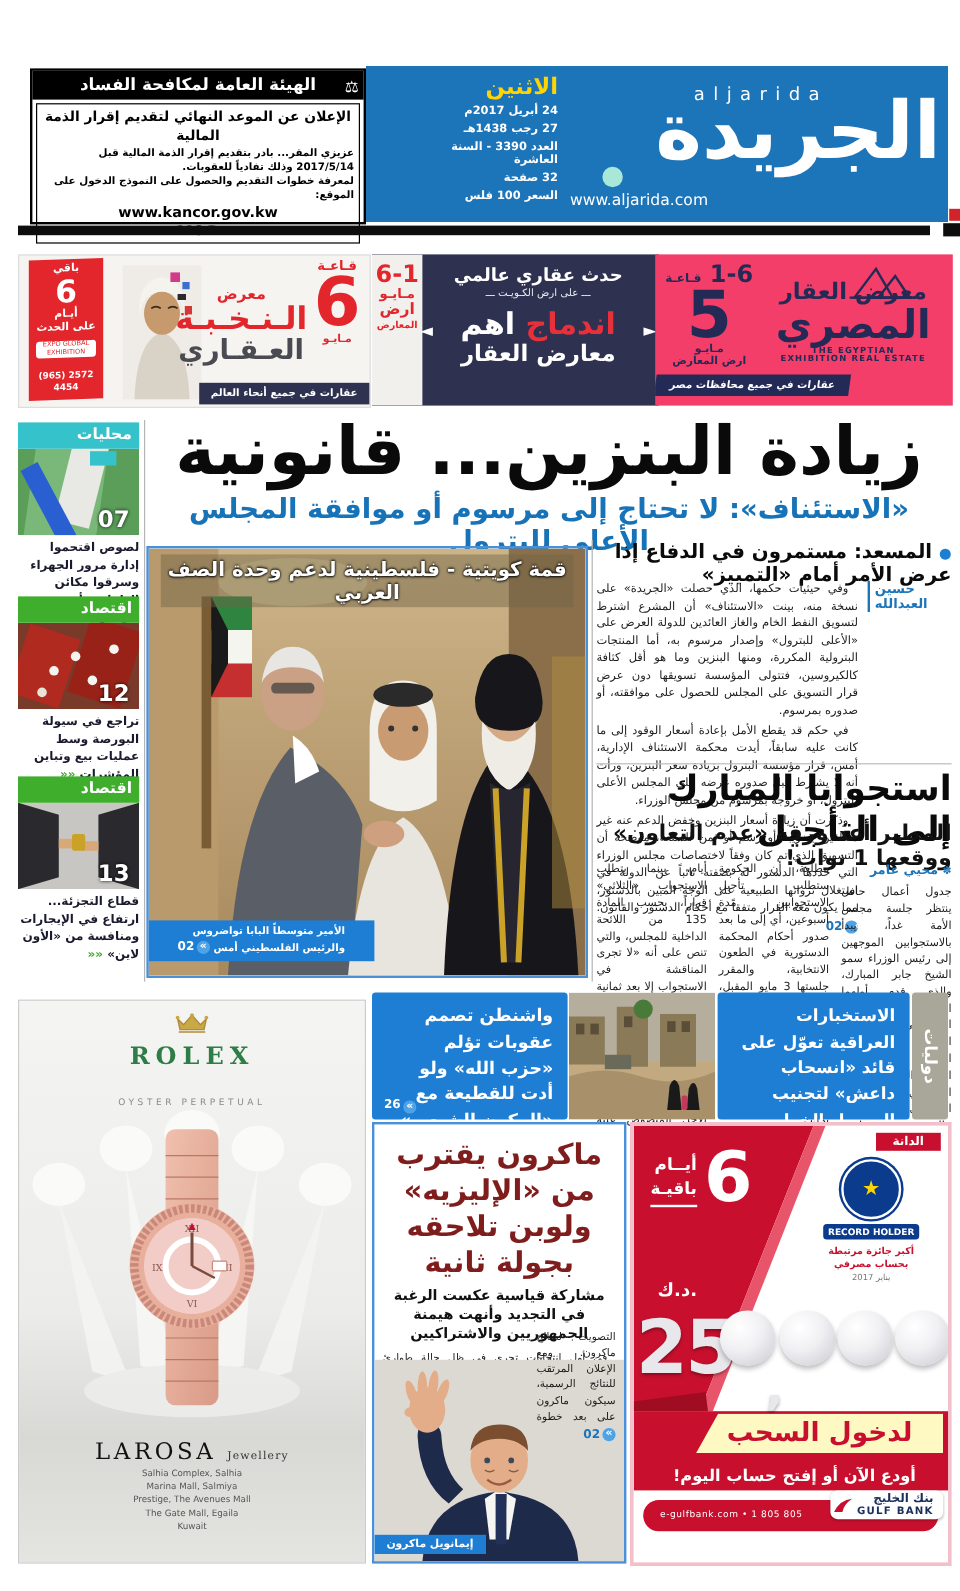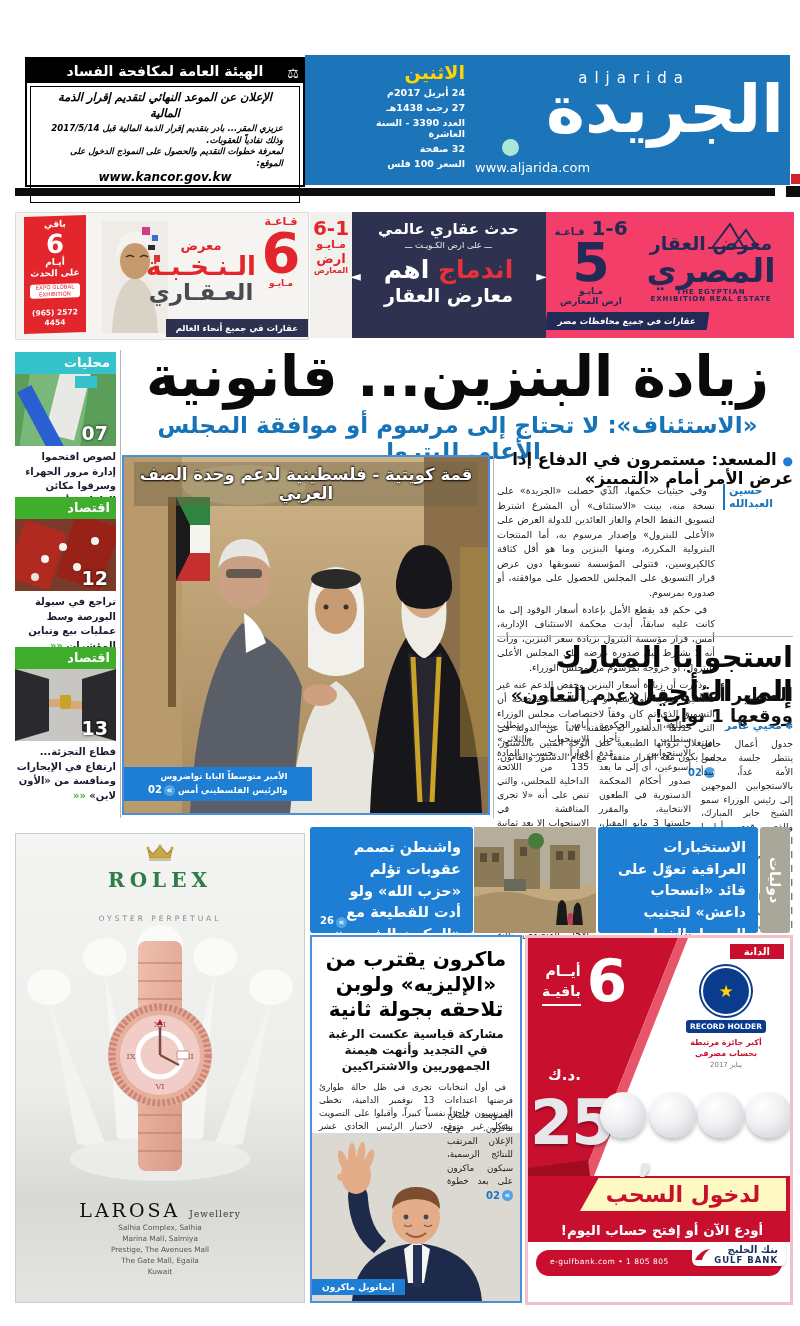--- a/index.html
+++ b/index.html
@@ -4,21 +4,21 @@
 <style>
   html,body{margin:0;padding:0;background:#fff;}
   body{font-family:"DejaVu Sans",sans-serif;}
   #page{position:relative;width:800px;height:1326px;background:#fff;overflow:hidden;margin:0 auto;}
   .abs{position:absolute;}
   .rtl{direction:rtl;}
   
   #corruption-ad{left:25px;top:57px;width:276px;height:126px;border:2px solid #000;background:#fff;}
   #corruption-ad .bar{background:#000;color:#fff;height:24px;line-height:24px;font-weight:bold;font-size:14px;text-align:center;position:relative;}
   #corruption-ad .bar .emblem{position:absolute;right:4px;top:3px;font-size:13px;color:#fff;}
-  #corruption-ad .inner{margin:3px;border:1px solid #000;padding:2px 16px;font-size:9px;line-height:1.35;text-align:center;font-style:italic;}
+  #corruption-ad .inner{margin:3px;border:1px solid #000;padding:2px 4px;font-size:9px;line-height:1.35;text-align:center;}
   #corruption-ad .inner .h{font-weight:bold;font-size:11.5px;margin:1px 0 2px;}
   #corruption-ad .inner .b{font-weight:bold;font-size:8.6px;text-align:right;}
   #corruption-ad .inner .u{font-weight:bold;font-size:12px;}
   #corruption-ad .inner .p{font-weight:bold;font-size:11px;}
   #masthead{left:305px;top:55px;width:485px;height:130px;background:#1c74b9;}
   #masthead .latin{position:absolute;right:100px;top:14px;color:#fff;font-size:15px;letter-spacing:7px;}
   #masthead .logo{position:absolute;right:6px;top:22px;color:#fff;font-size:66px;font-weight:bold;line-height:1;white-space:nowrap;}
   #masthead .dot{position:absolute;left:197px;top:84px;width:17px;height:17px;border-radius:50%;background:#a9e8d8;}
   #masthead .site{position:absolute;left:170px;bottom:10px;color:#fff;font-size:13px;}
   #dateblock{position:absolute;left:48px;top:6px;width:112px;color:#fff;font-size:9.5px;font-weight:bold;text-align:right;direction:rtl;}
@@ -111,21 +111,21 @@
   
   #rolex-ad{left:15px;top:833px;width:290px;height:470px;border:1px solid #ccc;background:linear-gradient(180deg,#f4f4f2 0%,#ececea 55%,#d8d8d5 78%,#e4e4e1 100%);box-sizing:border-box;text-align:center;}
   #rolex-ad .brand{color:#2e7d46;font-family:"DejaVu Serif",serif;font-weight:bold;font-size:20px;letter-spacing:5px;margin-top:2px;}
   #rolex-ad .m1{color:#8a8a8a;font-size:7.5px;letter-spacing:3px;margin-top:22px;}
   #rolex-ad .m2{color:#6a6a6a;font-size:15px;letter-spacing:4px;margin-top:3px;}
   #rolex-ad .retail{font-family:"DejaVu Serif",serif;font-size:19px;letter-spacing:3px;color:#111;margin-top:4px;}
   #rolex-ad .retail small{font-size:9px;letter-spacing:1px;color:#333;}
   #rolex-ad .addr{font-size:7.3px;color:#555;line-height:1.5;margin-top:2px;}
   
   #macron-box{left:310px;top:935px;width:212px;height:368px;border:2px solid #4a90d9;box-sizing:border-box;background:#fff;overflow:hidden;}
-  #macron-box .mh{direction:rtl;text-align:center;font-size:20px;font-weight:bold;color:#000000;line-height:1.25;margin:10px 6px 4px;}
+  #macron-box .mh{direction:rtl;text-align:center;font-size:24px;font-weight:bold;color:#7f1d1d;line-height:1.25;margin:10px 6px 4px;}
   #macron-box .ms{direction:rtl;text-align:center;font-size:12px;font-weight:bold;color:#111;line-height:1.35;margin:2px 8px 6px;}
   #macron-box .mb{direction:rtl;text-align:justify;font-size:8.8px;line-height:1.5;color:#1c1c1c;margin:0 7px;}
   #macron-box .mb p{margin:0 0 2px;text-indent:7px;}
   #macron-photo{position:absolute;left:0;bottom:0;width:208px;height:168px;}
   #macron-wrap{position:absolute;right:7px;bottom:98px;width:66px;direction:rtl;font-size:8.8px;line-height:1.5;text-align:justify;color:#1c1c1c;}
   #macron-cap{position:absolute;left:0;bottom:6px;background:#1e7ed4;color:#fff;font-size:9px;font-weight:bold;padding:3px 10px;direction:rtl;}
   
   #gb-ad{left:525px;top:935px;width:268px;height:370px;border:3px solid #f3bfca;box-sizing:border-box;background:#fff;overflow:hidden;}
   #gb-label{position:absolute;right:6px;top:6px;background:#c8102e;color:#fff;font-size:10px;font-weight:bold;padding:2px 14px;direction:rtl;}
   #gb-badge{position:absolute;right:24px;top:28px;width:80px;text-align:center;}

